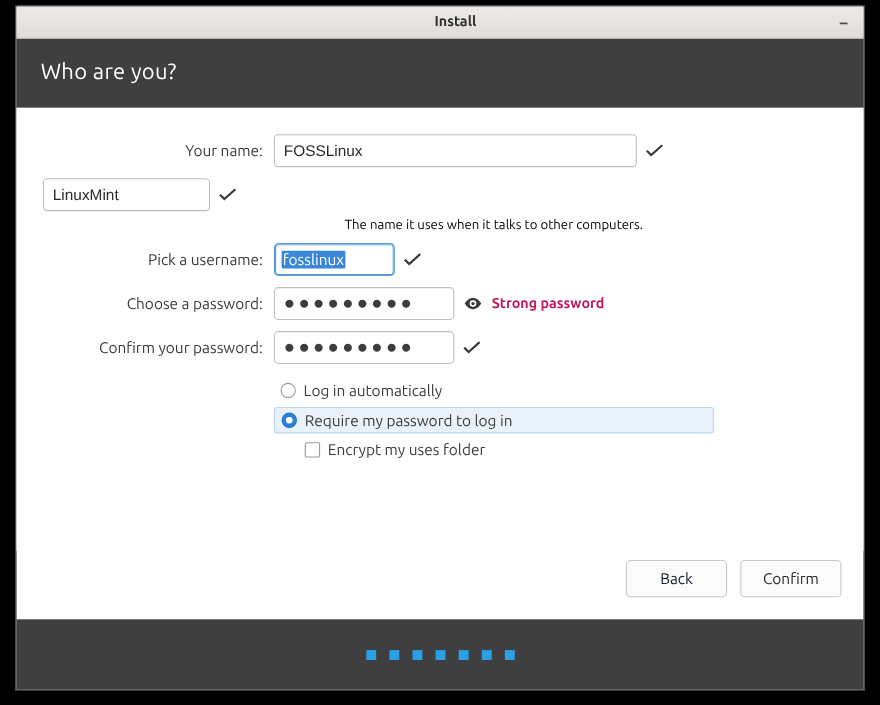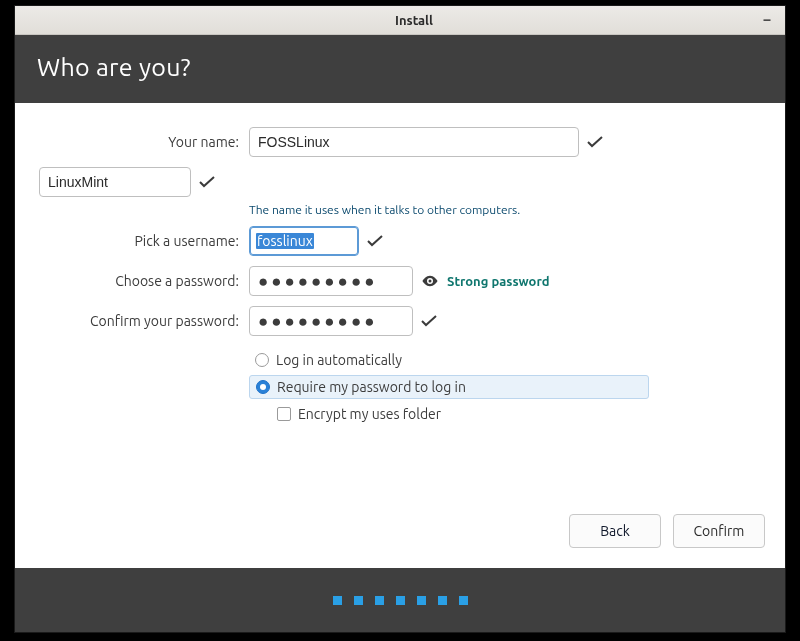--- a/index.html
+++ b/index.html
@@ -3,37 +3,37 @@
   <meta charset="utf-8">
   <style>
     * { box-sizing: border-box; margin: 0; padding: 0; }
     html, body { width: 800px; height: 641px; overflow: hidden; font-family: "Ubuntu", "Cantarell", "Segoe UI", sans-serif; font-size: 14px; color: #3c3c3c; }
     body { background: #000; display:flex; align-items:flex-start; justify-content:center; }
     .window { width: 772px; margin: 5px auto 0; background: #fff; border: 1px solid #1a1a1a; box-shadow: 0 0 0 1px rgba(0,0,0,.4); }
     .titlebar { height:29px; background: linear-gradient(#eceae7,#e1ded9); border-bottom:1px solid #c9c6c1; display:flex; align-items:center; position:relative;padding-left:28px; }
     .titlebar .title { flex:1; text-align:center; font-weight:600; color:#2b2b2b; font-size:13px; }
     .titlebar .win-btn { position:absolute; right:8px; top:4px; width:20px; height:20px; display:flex; align-items:center; justify-content:center; color:#4b4b4b; font-weight:700; }
     .header { background:#3f3f3f; color:#fff; padding:18px 22px 22px; }
-    .header h1 { font-size:25px; font-weight:400; letter-spacing:.3px; }
+    .header h1 { font-size:20px; font-weight:400; letter-spacing:.3px; }
     .content { background:#fff; padding:24px 8px 10px 24px; height:403px; }
     .form { display:grid; grid-template-columns: 200px 400px; column-gap:10px; row-gap:10px; align-items:center; }
     .lbl { text-align:right; color:#3b3b3b; }
     .field-wrap { display:flex; align-items:center; gap:8px; }
     input[type=text], input[type=password] { height:30px; border:1px solid #bfbfbf; border-radius:4px; padding:0 8px; background:#fff; font-size:14px; color:#2a2a2a; outline:none; }
     .name-in { width:330px; }
     .comp-in { width:152px; }
     .user-in { width:110px; }
     .pwd-in  { width:164px; }
     .check { width:16px; height:12px; }
     .check svg { width:16px; height:12px; display:block; }
-    .hint { font-size:12px; color:#0c4a6e; margin-top:-4px; }
+    .hint { font-size:12px; color:#000000; margin-top:-4px;text-align:center; }
     .hint-row { grid-column: 2; }
     .selected-text { background:#3a87d7; color:#fff; padding:0 1px; border-radius:1px; }
     .eye { width:18px; height:18px; display:flex; align-items:center; justify-content:center; cursor:pointer; }
-    .strength { font-size:13px; font-weight:700; color:#0f766e; }
+    .strength { font-size:13px; font-weight:700; color:#be185d; }
     .options { grid-column: 2; display:flex; flex-direction:column; gap:3px; margin-top:2px; }
     .opt { display:flex; align-items:center; gap:7px; height:24px; padding:0 6px; border-radius:3px; }
     .opt.selected { background:#e9f2fa; border:1px solid #bcd6ee; }
     .radio { width:14px; height:14px; border-radius:50%; border:1px solid #9a9a9a; background:#fff; display:inline-block; position:relative; }
     .radio.on { border-color:#1f72c9; background:#2a81d7; }
     .radio.on::after { content:""; position:absolute; inset:3px; background:#fff; border-radius:50%; }
     .chk { width:14px; height:14px; border:1px solid #9a9a9a; border-radius:2px; background:#fff; display:inline-block; }
     .indent { margin-left:22px; }
     .buttons { display:flex; justify-content:flex-end; gap:12px; padding: 8px 20px 20px; }
     .btn { height:34px; min-width:92px; padding:0 18px; border:1px solid #c8c8c8; border-radius:4px; background:#fbfbfb; font-size:14px; display:flex; align-items:center; justify-content:center; }

